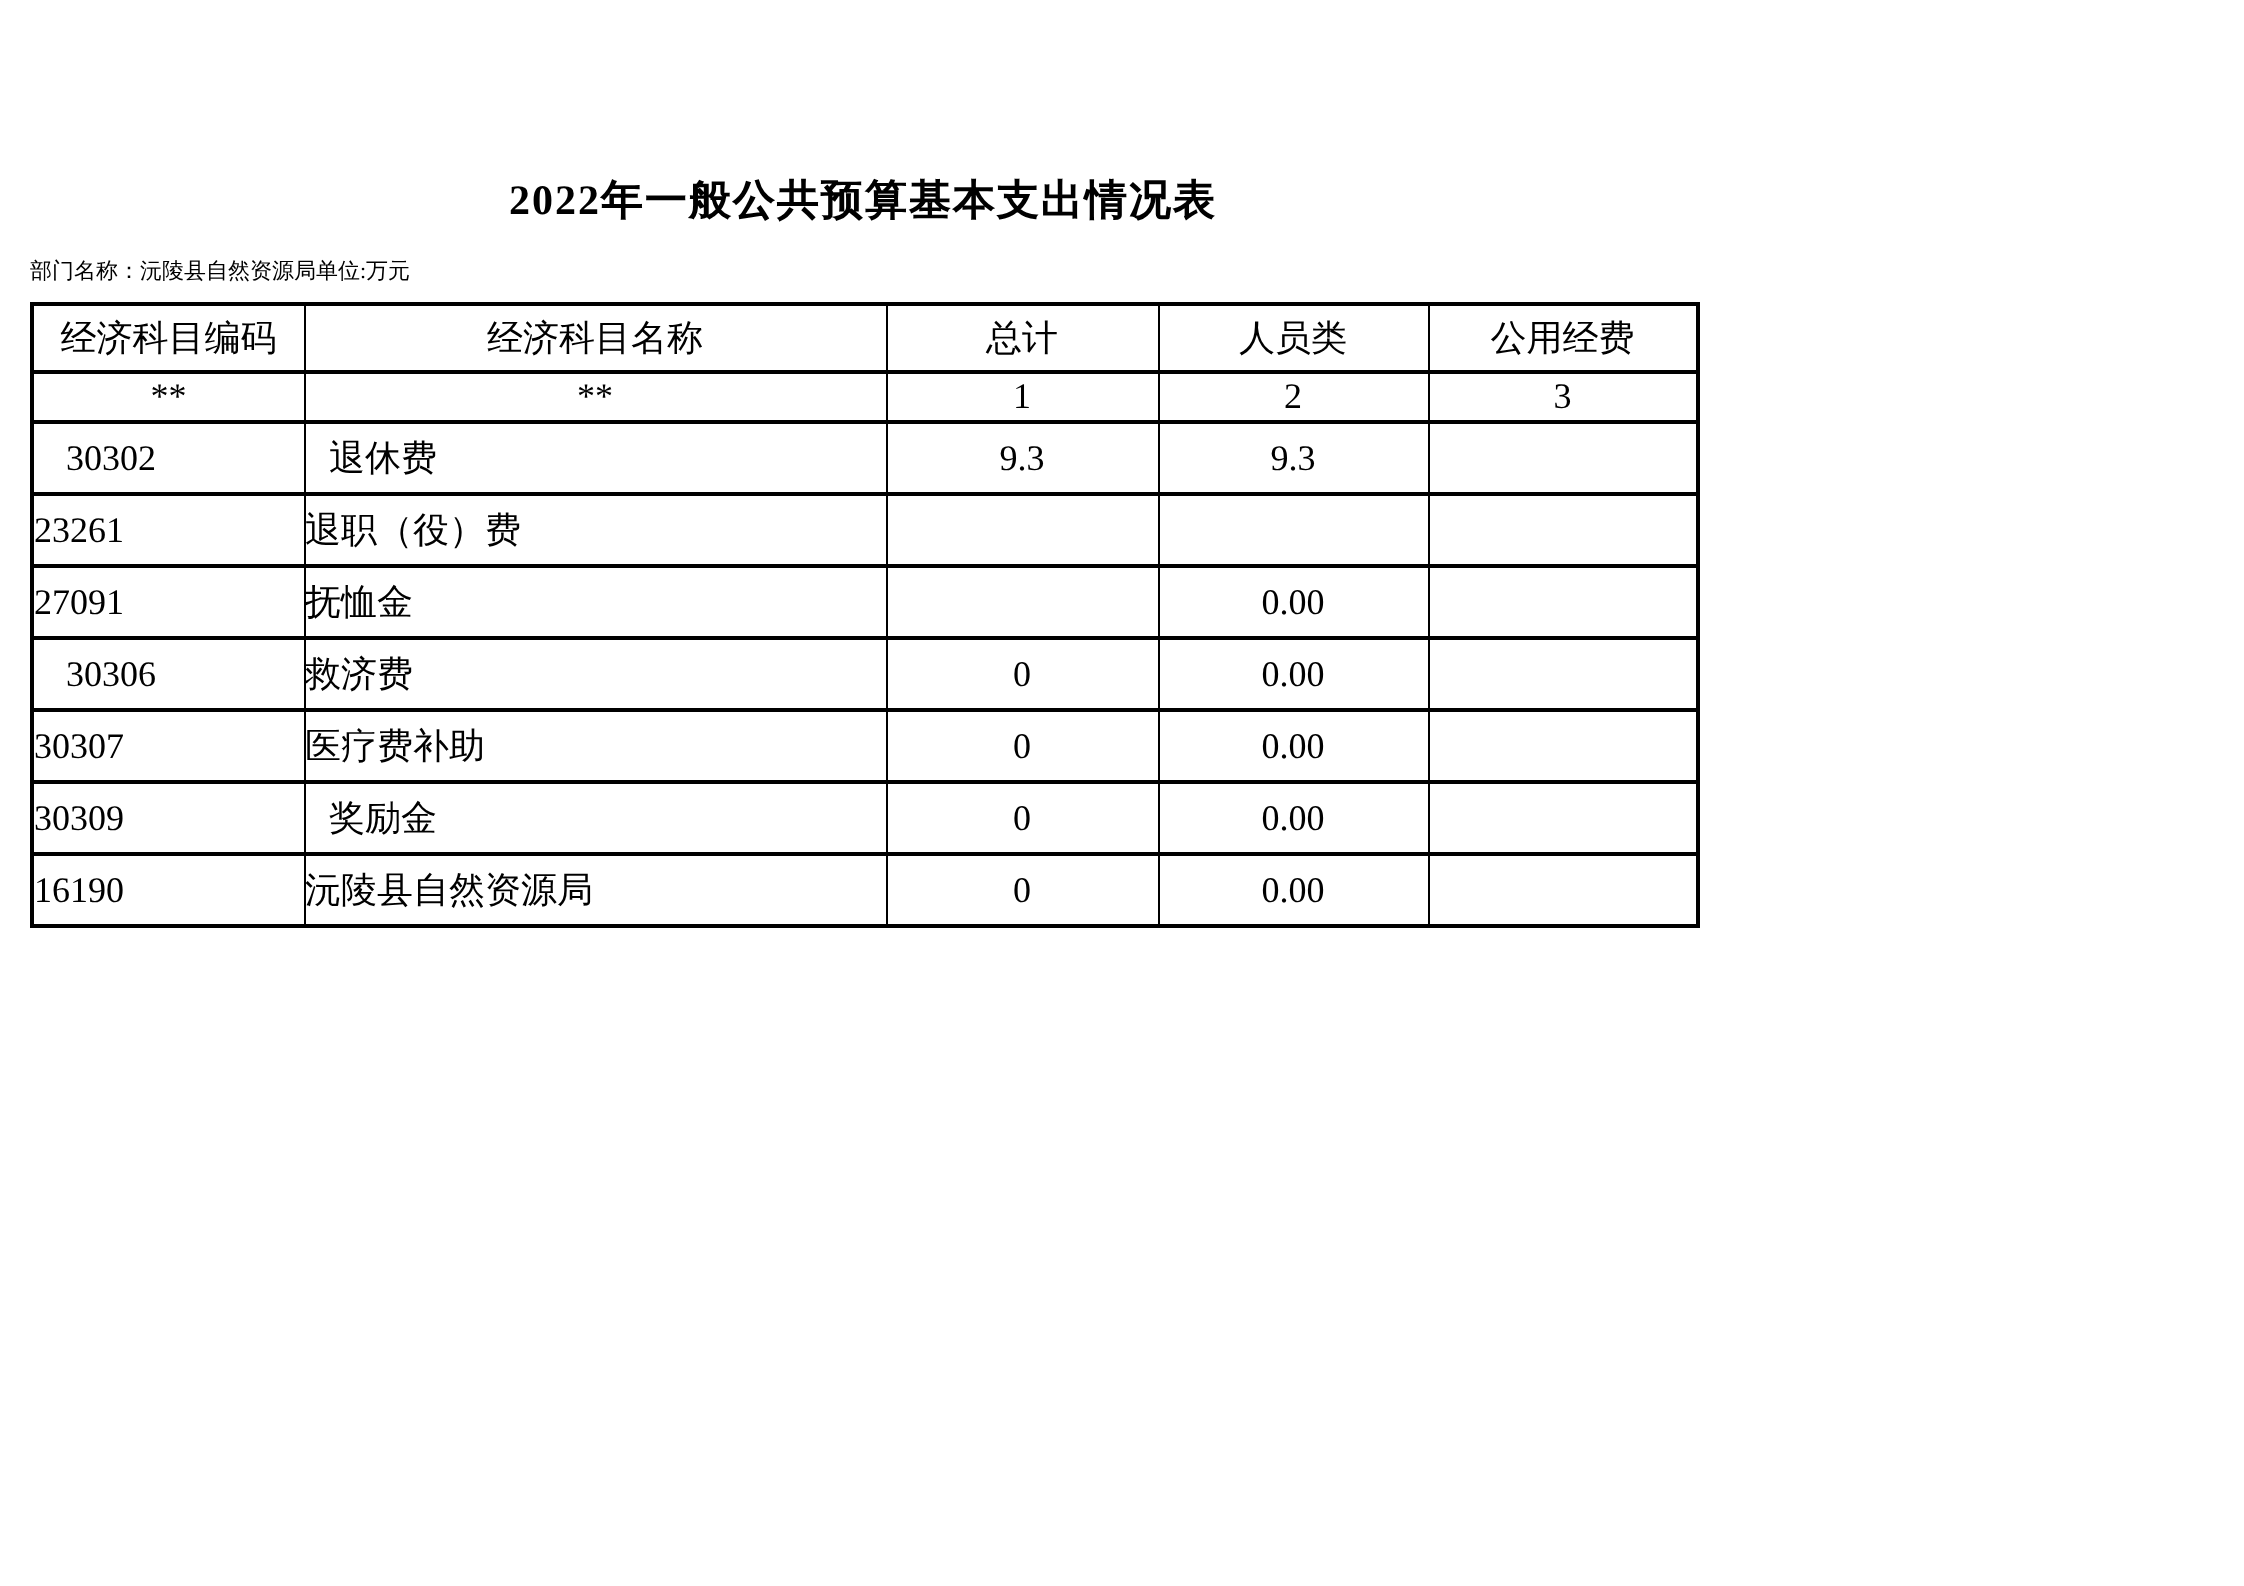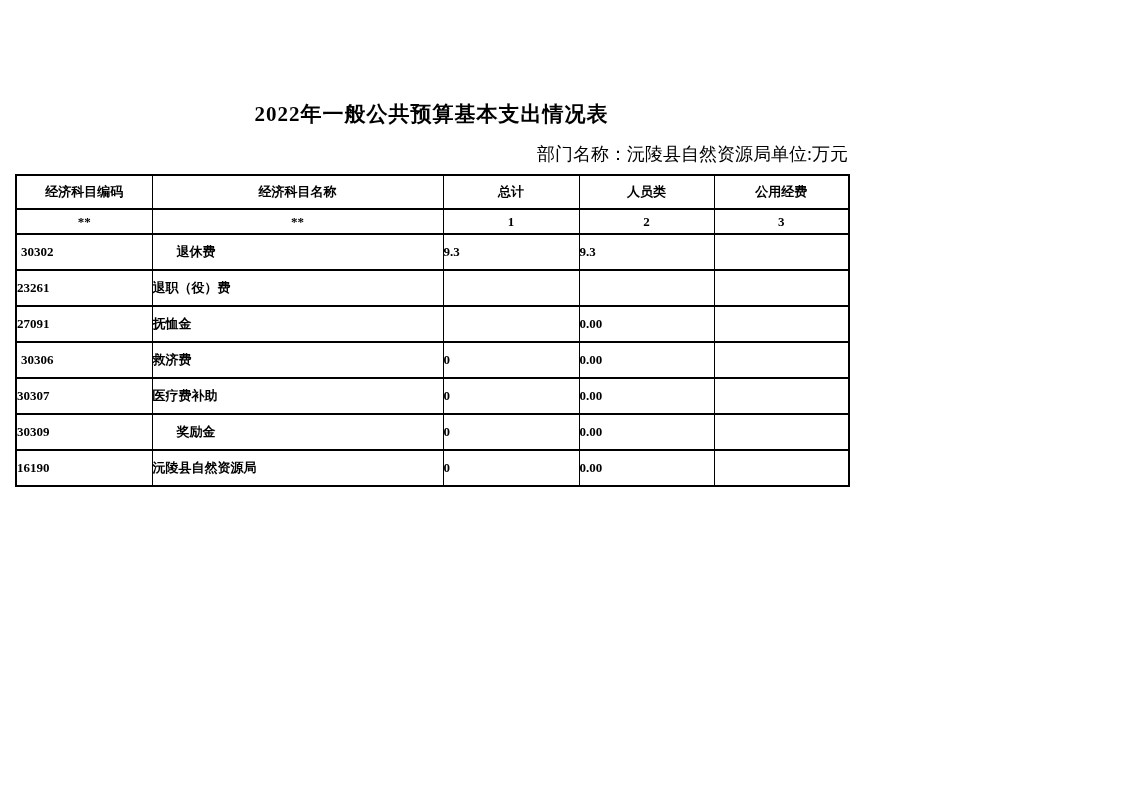--- a/index.html
+++ b/index.html
@@ -15,61 +15,61 @@
     position: relative;
     overflow: hidden;
   }
   .doc {
     position: absolute;
     left: 15px;
     top: 0;
     width: 833px;
   }
   .page-title {
-    margin: 0;
-    padding-top: 100px;
+    margin: 12px;
+    padding-top: 74px;
     text-align: center;
     font-size: 21px;
     font-weight: bold;
     letter-spacing: 1px;
   }
   .meta-row {
     display: flex;
-    justify-content: flex-end;
+    justify-content: flex-start;
     align-items: flex-end;
-    font-size: 18px;
+    font-size: 11px;
     margin-top: 14px;
     margin-bottom: 8px;
   }
   table.budget {
     border-collapse: collapse;
     table-layout: fixed;
     width: 833px;
     border: 2px solid #000;
   }
   table.budget td, table.budget th {
     border-left: 1px solid #000;
     border-right: 1px solid #000;
     border-top: 2px solid #000;
     border-bottom: 2px solid #000;
-    font-size: 13px;
-    font-weight: bold;
+    font-size: 18px;
+    font-weight: normal;
     padding: 0;
     overflow: hidden;
     white-space: nowrap;
     vertical-align: middle;
   }
   tr.hdr td { height: 32px; text-align: center; }
   tr.sub td { height: 23px; text-align: center; }
   tr.data-row td { height: 34px; }
   td.code { text-align: left; padding-left: 8px; }
-  td.code.ind { padding-left: 4px; }
+  td.code.ind { padding-left: 16px; }
   td.name { text-align: left; padding-left: 4px; }
-  td.name.ind { padding-left: 24px; }
-  td.num { text-align: left; padding-right: 2px; margin-left: 40px; }
+  td.name.ind { padding-left: 12px; }
+  td.num { text-align: center; padding-right: 2px; margin-left: 40px; }
 </style>
 </head>
 <body>
 
 <div class="doc">
 
   <h1 class="page-title">2022年一般公共预算基本支出情况表</h1>
 
   <div class="meta-row">
     <span>部门名称：沅陵县自然资源局</span>

